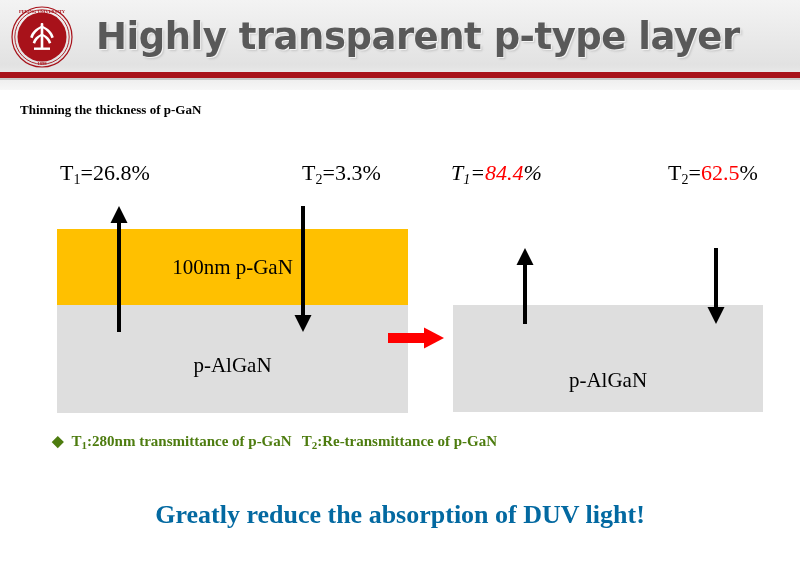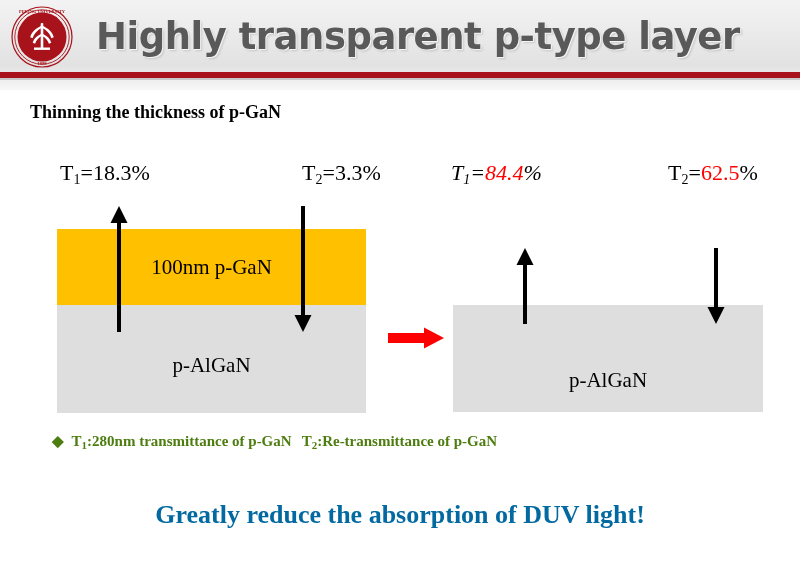--- a/index.html
+++ b/index.html
@@ -61,23 +61,23 @@
     font-size: 37px;
     letter-spacing: -0.5px;
     color: #595959;
     text-shadow: 1px 1px 1px rgba(255,255,255,0.9), 2px 2px 2px rgba(120,120,120,0.30);
     white-space: nowrap;
   }
 
   
   .subtitle {
     position: absolute;
-    left: 30px;
+    left: 20px;
     top: 102px;
-    font-size: 18px;
+    font-size: 13px;
     font-weight: bold;
     color: #000000;
     white-space: nowrap;
   }
 
   
   .tlabel {
     position: absolute;
     font-size: 22px;
     color: #000000;
@@ -92,21 +92,21 @@
   .val-red { color: #ff0000; }
 
   #t1-left  { left: 60px;  top: 160px; }
   #t2-left  { left: 263px; top: 160px; margin-left: 39px; }
   #t1-right { left: 451px; top: 160px; font-style: italic; }
   #t2-right { left: 668px; top: 160px; }
 
   
   .stack { position: absolute; }
 
-  #stack-left  { left: 57px;  top: 229px; width: 309px; height: 184px; }
+  #stack-left  { left: 57px;  top: 229px; width: 351px; height: 184px; }
   #stack-right { left: 453px; top: 286px; width: 310px; height: 126px; }
 
   .layer {
     position: absolute;
     left: 0;
     width: 100%;
     box-sizing: border-box;
     text-align: center;
     color: #000000;
     font-size: 21px;
@@ -203,21 +203,21 @@
       </g>
     </svg>
   </div>
   <div class="slide-title">Highly transparent p-type layer</div>
 </div>
 <div class="header-rule"></div>
 
 <div class="subtitle">Thinning the thickness of p-GaN</div>
 
 <div class="tlabel" id="t1-left">
-  <span>T</span><sub>1</sub><span>=</span><span>18.3</span><span>%</span>
+  <span>T</span><sub>1</sub><span>=</span><span>26.8</span><span>%</span>
 </div>
 
 <div class="tlabel" id="t2-left">
   <span>T</span><sub>2</sub><span>=</span><span>3.3</span><span>%</span>
 </div>
 
 <div class="tlabel" id="t1-right">
   <span>T</span><sub>1</sub><span>=</span><span class="val-red">84.4</span><span>%</span>
 </div>
 

